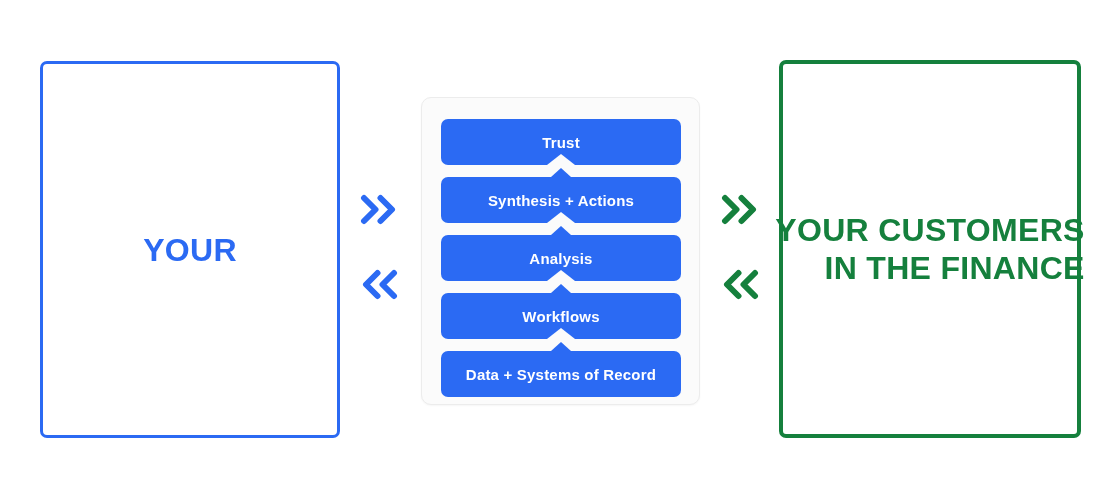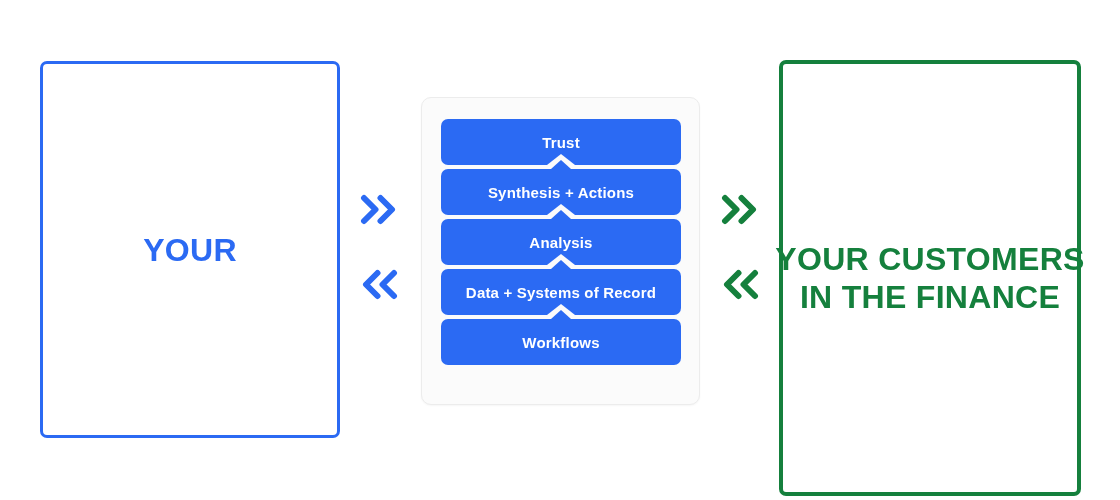--- a/index.html
+++ b/index.html
@@ -24,23 +24,24 @@
     display:flex;align-items:center;justify-content:center;
     text-align:center;
     background:#ffffff;
   }
   .left-box{
     left:40px;top:61px;width:300px;height:377px;
     border:3px solid var(--blue);
     color:var(--blue);
   }
   .right-box{
-    left:779px;top:60px;width:302px;height:436px;
+    left:779px;top:60px;width:302px;height:378px;
     border:4px solid var(--green);
     color:var(--green);
+    text-align:right;
   }
   .box-title{
     font-size:32px;
     font-weight:bold;
     line-height:38px;
     letter-spacing:0.3px;
     white-space:nowrap;
   }
   
   .card{
@@ -48,21 +49,21 @@
     left:421px;top:97px;width:279px;height:308px;
     box-sizing:border-box;
     background:var(--card-bg);
     border:1px solid var(--card-border);
     border-radius:10px;
     box-shadow:0 1px 2px rgba(0,0,0,0.04);
   }
   .bars{
     position:absolute;
     left:19px;top:21px;width:240px;
-    display:flex;flex-direction:column;gap:4px;
+    display:flex;flex-direction:column;gap:12px;
   }
   .bar{
     position:relative;
     height:46px;
     background:var(--blue);
     border-radius:7px;
     color:#ffffff;
     font-weight:bold;
     font-size:15px;
     letter-spacing:0.2px;
@@ -128,22 +129,22 @@
       <path d="M4 4 L15.5 15.5 L4 27" stroke="currentColor" stroke-width="6" stroke-linecap="round" stroke-linejoin="round"></path>
       <path d="M20.5 4 L32 15.5 L20.5 27" stroke="currentColor" stroke-width="6" stroke-linecap="round" stroke-linejoin="round"></path>
     </svg>
   </div>
 
   <div class="card">
     <div class="bars">
       <div class="bar">Trust</div>
       <div class="bar">Synthesis + Actions</div>
       <div class="bar">Analysis</div>
+      <div class="bar">Workflows</div>
       <div class="bar">Data + Systems of Record</div>
-      <div class="bar">Workflows</div>
     </div>
   </div>
 
   <div class="arrow arrow-green pos-green-fwd">
     <svg viewBox="0 0 38 31" fill="none" xmlns="http://www.w3.org/2000/svg">
       <path d="M4 4 L15.5 15.5 L4 27" stroke="currentColor" stroke-width="6" stroke-linecap="round" stroke-linejoin="round"></path>
       <path d="M20.5 4 L32 15.5 L20.5 27" stroke="currentColor" stroke-width="6" stroke-linecap="round" stroke-linejoin="round"></path>
     </svg>
   </div>
 

